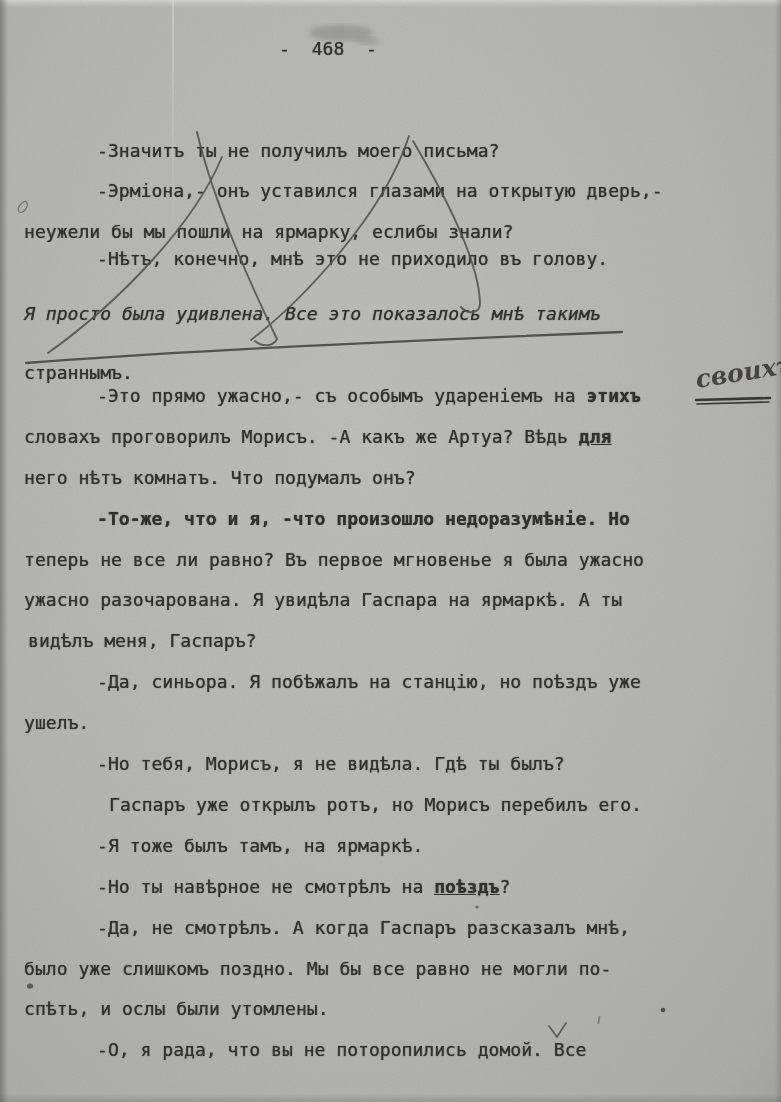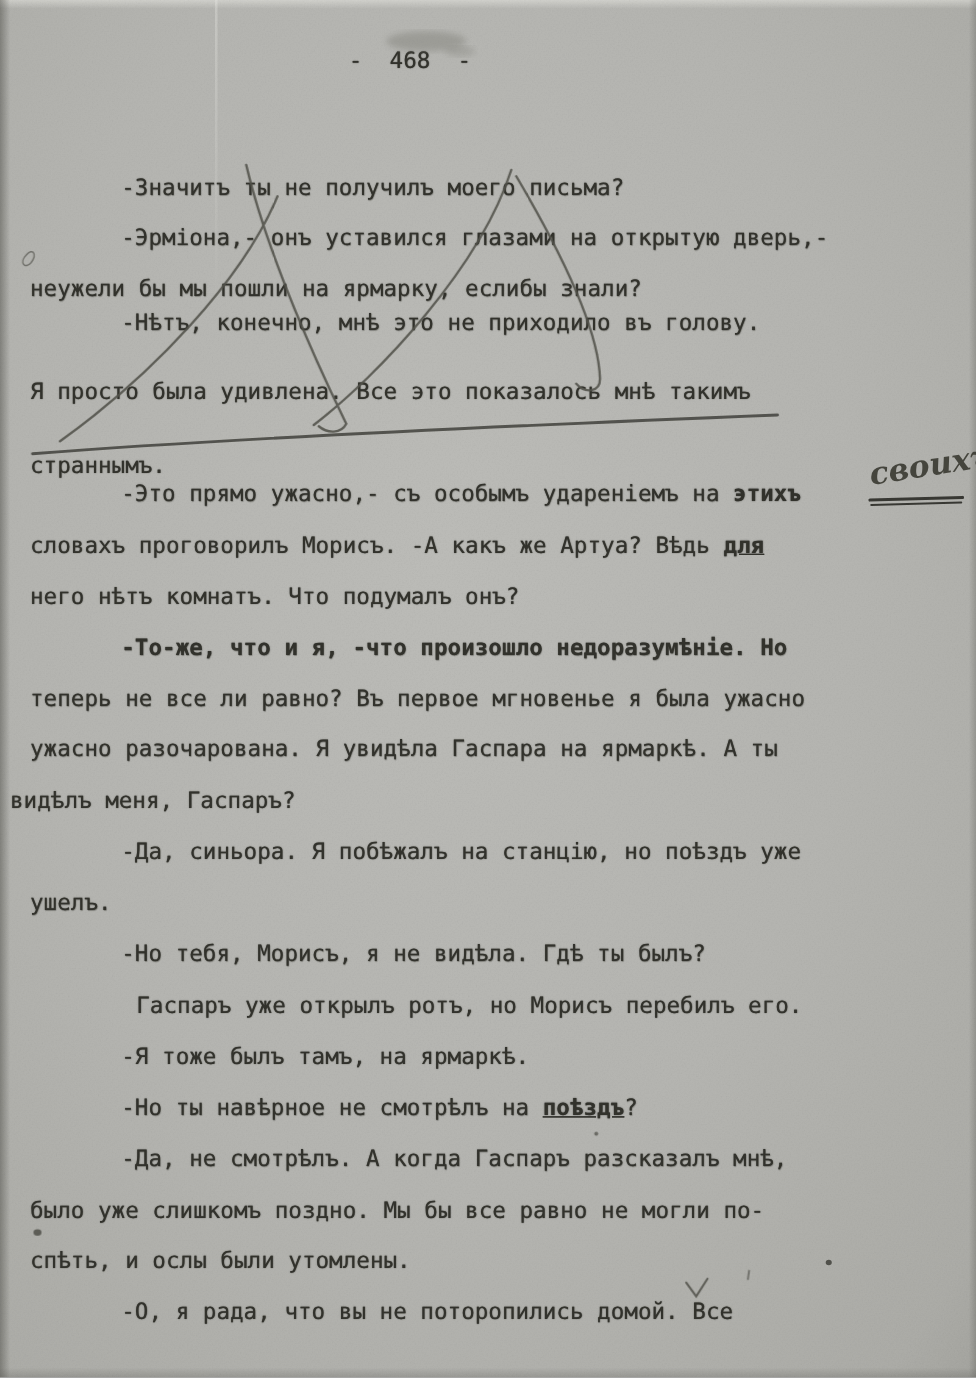--- a/index.html
+++ b/index.html
@@ -50,29 +50,29 @@
   <div class="edge-bottom"></div>
   <div class="crease"></div>
 
   <div id="page-number" class="tw-line">-  468  -</div>
 
   <div id="lines">
       <div class="tw-line" style="left: 97px; top: 141.5px;"><span>-Значитъ ты не получилъ моего письма?</span></div>
       <div class="tw-line" style="left: 97px; top: 182.4px;"><span>-Эрміона,- онъ уставился глазами на открытую дверь,-</span></div>
       <div class="tw-line" style="left: 24px; top: 223.3px;"><span>неужели бы мы пошли на ярмарку, еслибы знали?</span></div>
       <div class="tw-line" style="left: 97px; top: 250px;"><span>-Нѣтъ, конечно, мнѣ это не приходило въ голову.</span></div>
-      <div class="tw-line" style="left: 24px; top: 305.1px;"><span>Я просто была удивлена. Все это показалось мнѣ такимъ</span></div>
+      <div class="tw-line" style="left: 24px; top: 305.1px; font-style: italic;"><span>Я просто была удивлена. Все это показалось мнѣ такимъ</span></div>
       <div class="tw-line" style="left: 24px; top: 364px;"><span>страннымъ.</span></div>
       <div class="tw-line" style="left: 97px; top: 386.9px;"><span>-Это прямо ужасно,- съ особымъ удареніемъ на </span><span class="struck">этихъ</span></div>
       <div class="tw-line" style="left: 24px; top: 427.8px;"><span>словахъ проговорилъ Морисъ. -А какъ же Артуа? Вѣдь </span><span class="bold">для</span></div>
       <div class="tw-line" style="left: 24px; top: 468.7px; text-align: right;"><span>него нѣтъ комнатъ. Что подумалъ онъ?</span></div>
       <div class="tw-line" style="left: 97px; top: 509.6px; font-weight: bold;"><span>-То-же, что и я, -что произошло недоразумѣніе. Но</span></div>
       <div class="tw-line" style="left: 24px; top: 550.5px;"><span>теперь не все ли равно? Въ первое мгновенье я была ужасно</span></div>
       <div class="tw-line" style="left: 24px; top: 591.4px;"><span>ужасно разочарована. Я увидѣла Гаспара на ярмаркѣ. А ты</span></div>
-      <div class="tw-line" style="left: 8px; top: 632.3px; text-align: right;"><span>видѣлъ меня, Гаспаръ?</span></div>
+      <div class="tw-line" style="left: 28px; top: 632.3px; text-align: right;"><span>видѣлъ меня, Гаспаръ?</span></div>
       <div class="tw-line" style="left: 97px; top: 673.2px;"><span>-Да, синьора. Я побѣжалъ на станцію, но поѣздъ уже</span></div>
       <div class="tw-line" style="left: 24px; top: 714.1px;"><span>ушелъ.</span></div>
       <div class="tw-line" style="left: 97px; top: 755px;"><span>-Но тебя, Морисъ, я не видѣла. Гдѣ ты былъ?</span></div>
       <div class="tw-line" style="left: 109px; top: 795.9px;"><span>Гаспаръ уже открылъ ротъ, но Морисъ перебилъ его.</span></div>
       <div class="tw-line" style="left: 97px; top: 836.8px;"><span>-Я тоже былъ тамъ, на ярмаркѣ.</span></div>
       <div class="tw-line" style="left: 97px; top: 877.7px;"><span>-Но ты навѣрное не смотрѣлъ на </span><span class="bold">поѣздъ</span><span>?</span></div>
       <div class="tw-line" style="left: 97px; top: 918.6px;"><span>-Да, не смотрѣлъ. А когда Гаспаръ разсказалъ мнѣ,</span></div>
       <div class="tw-line" style="left: 24px; top: 959.5px;"><span>было уже слишкомъ поздно. Мы бы все равно не могли по-</span></div>
       <div class="tw-line" style="left: 24px; top: 1000.4px;"><span>спѣть, и ослы были утомлены.</span></div>
       <div class="tw-line" style="left: 97px; top: 1041.3px;"><span>-О, я рада, что вы не поторопились домой. Все</span></div>

